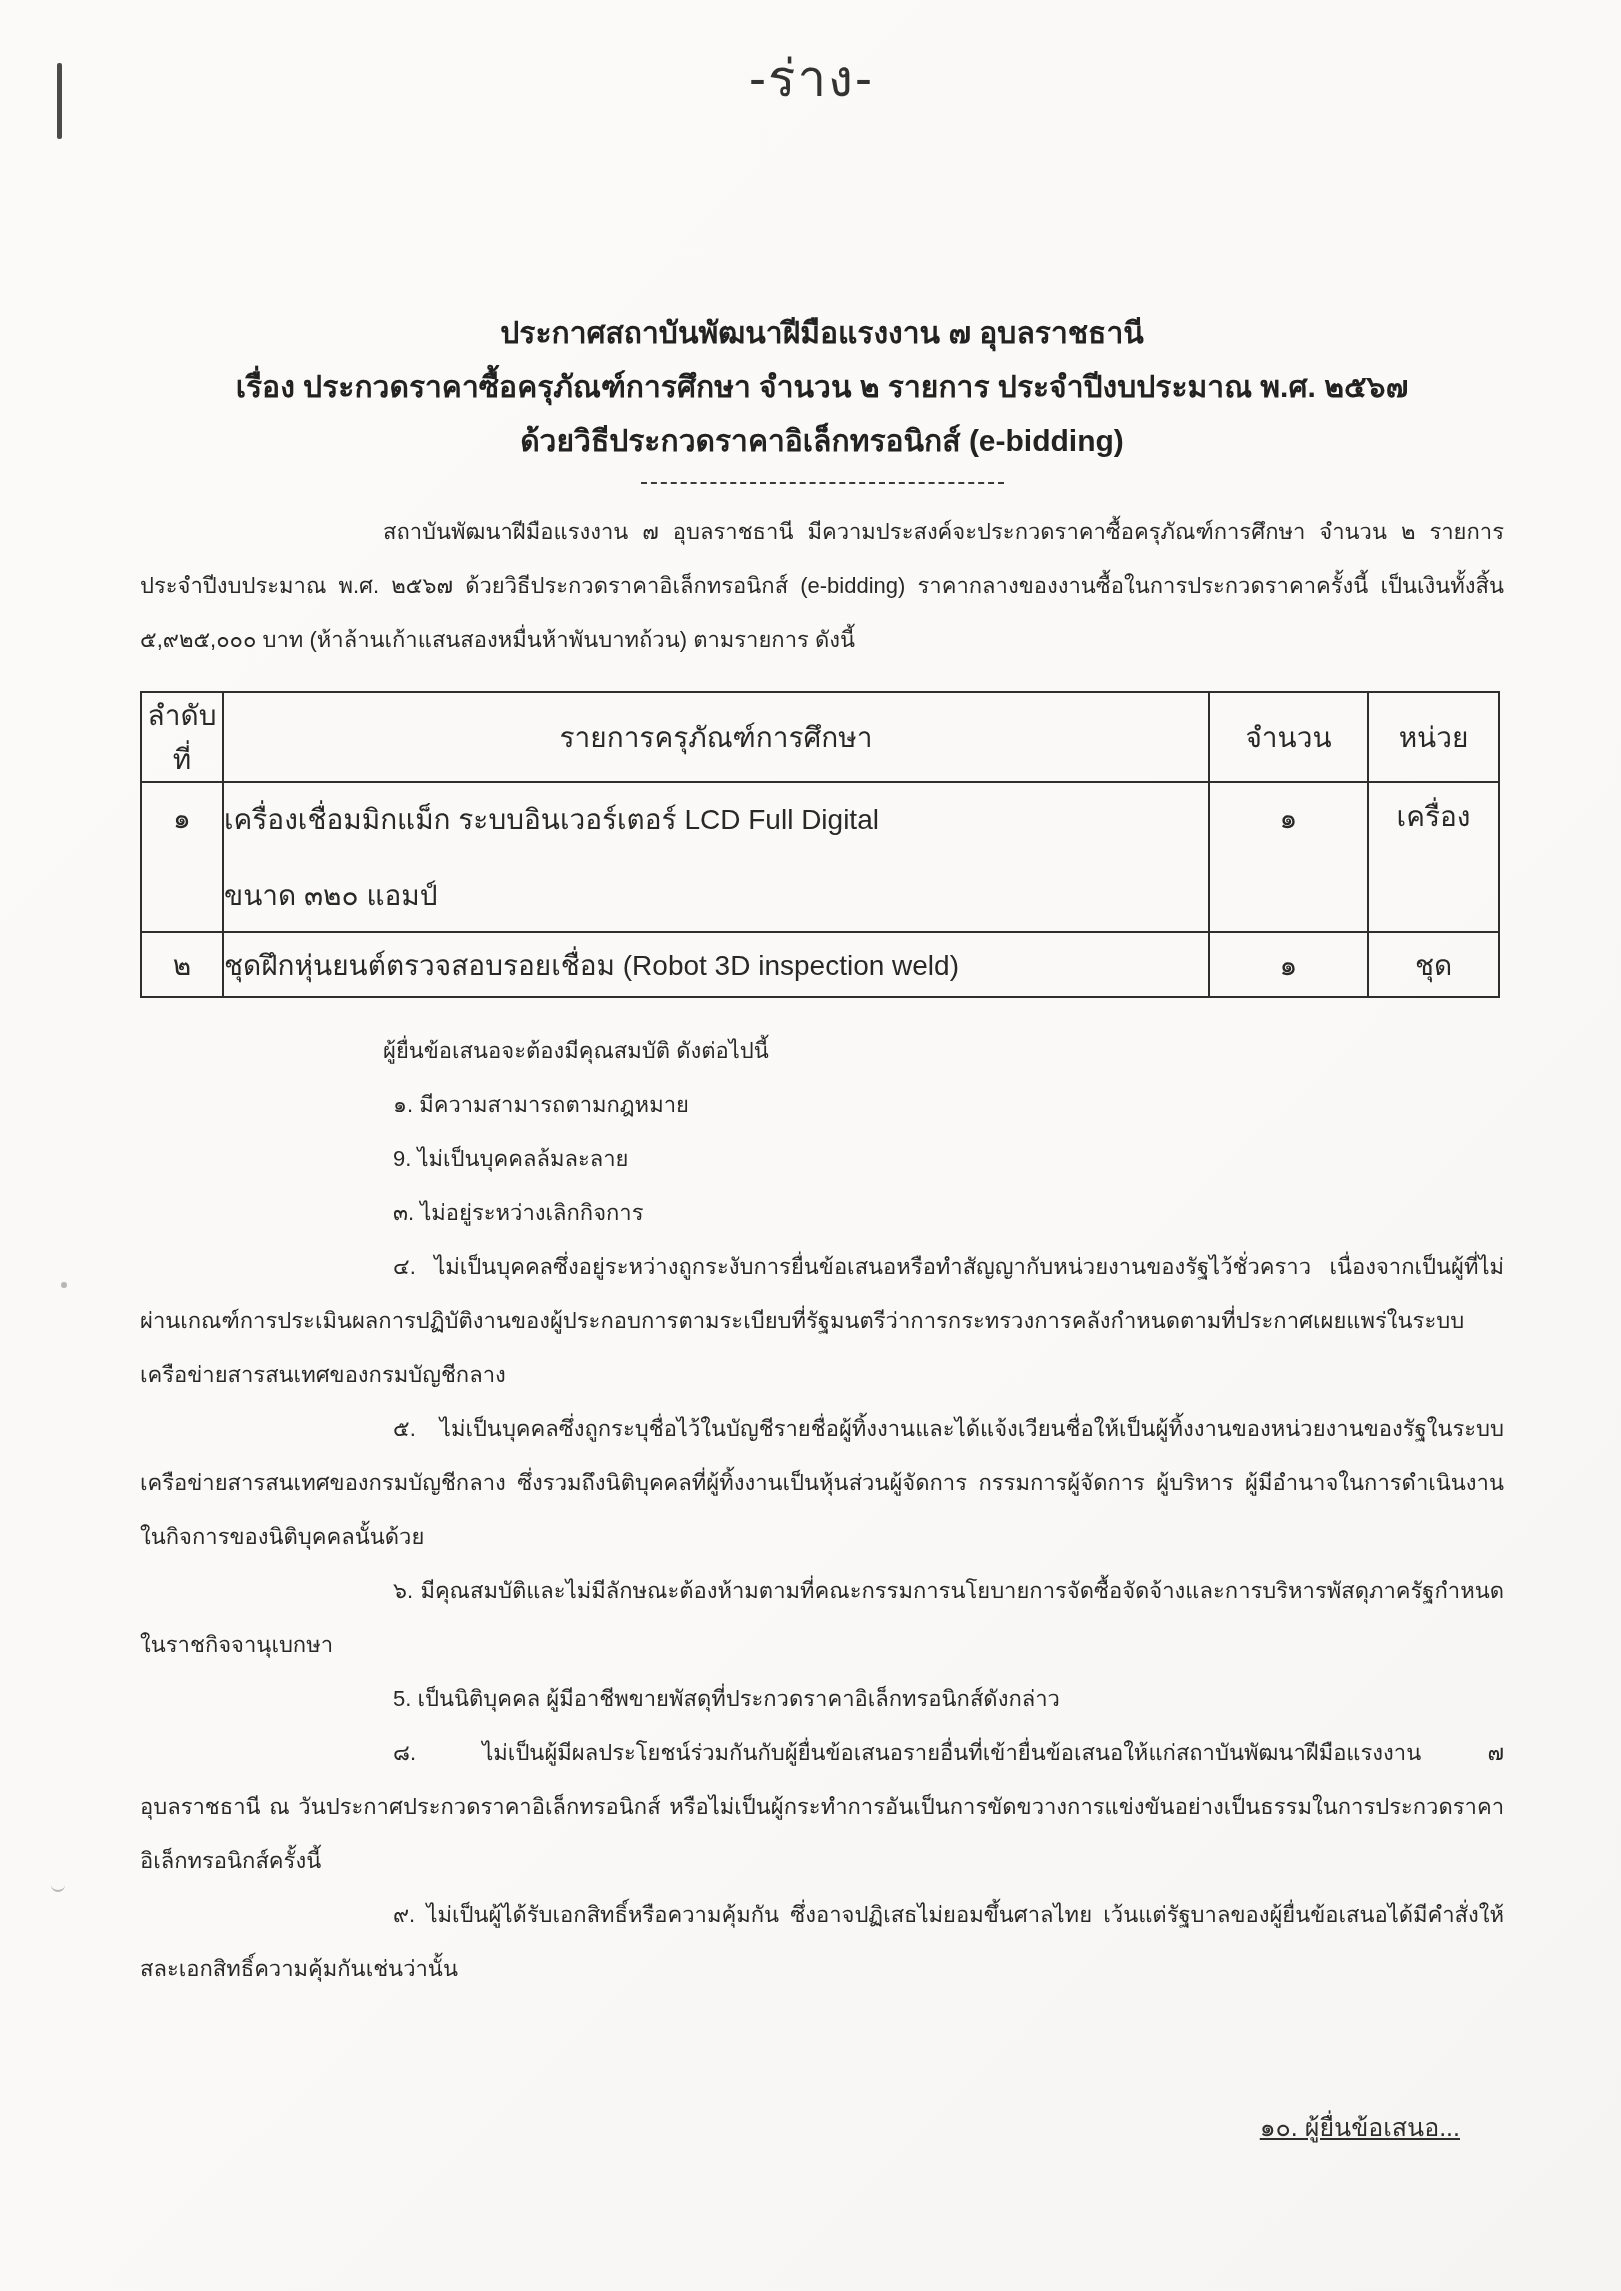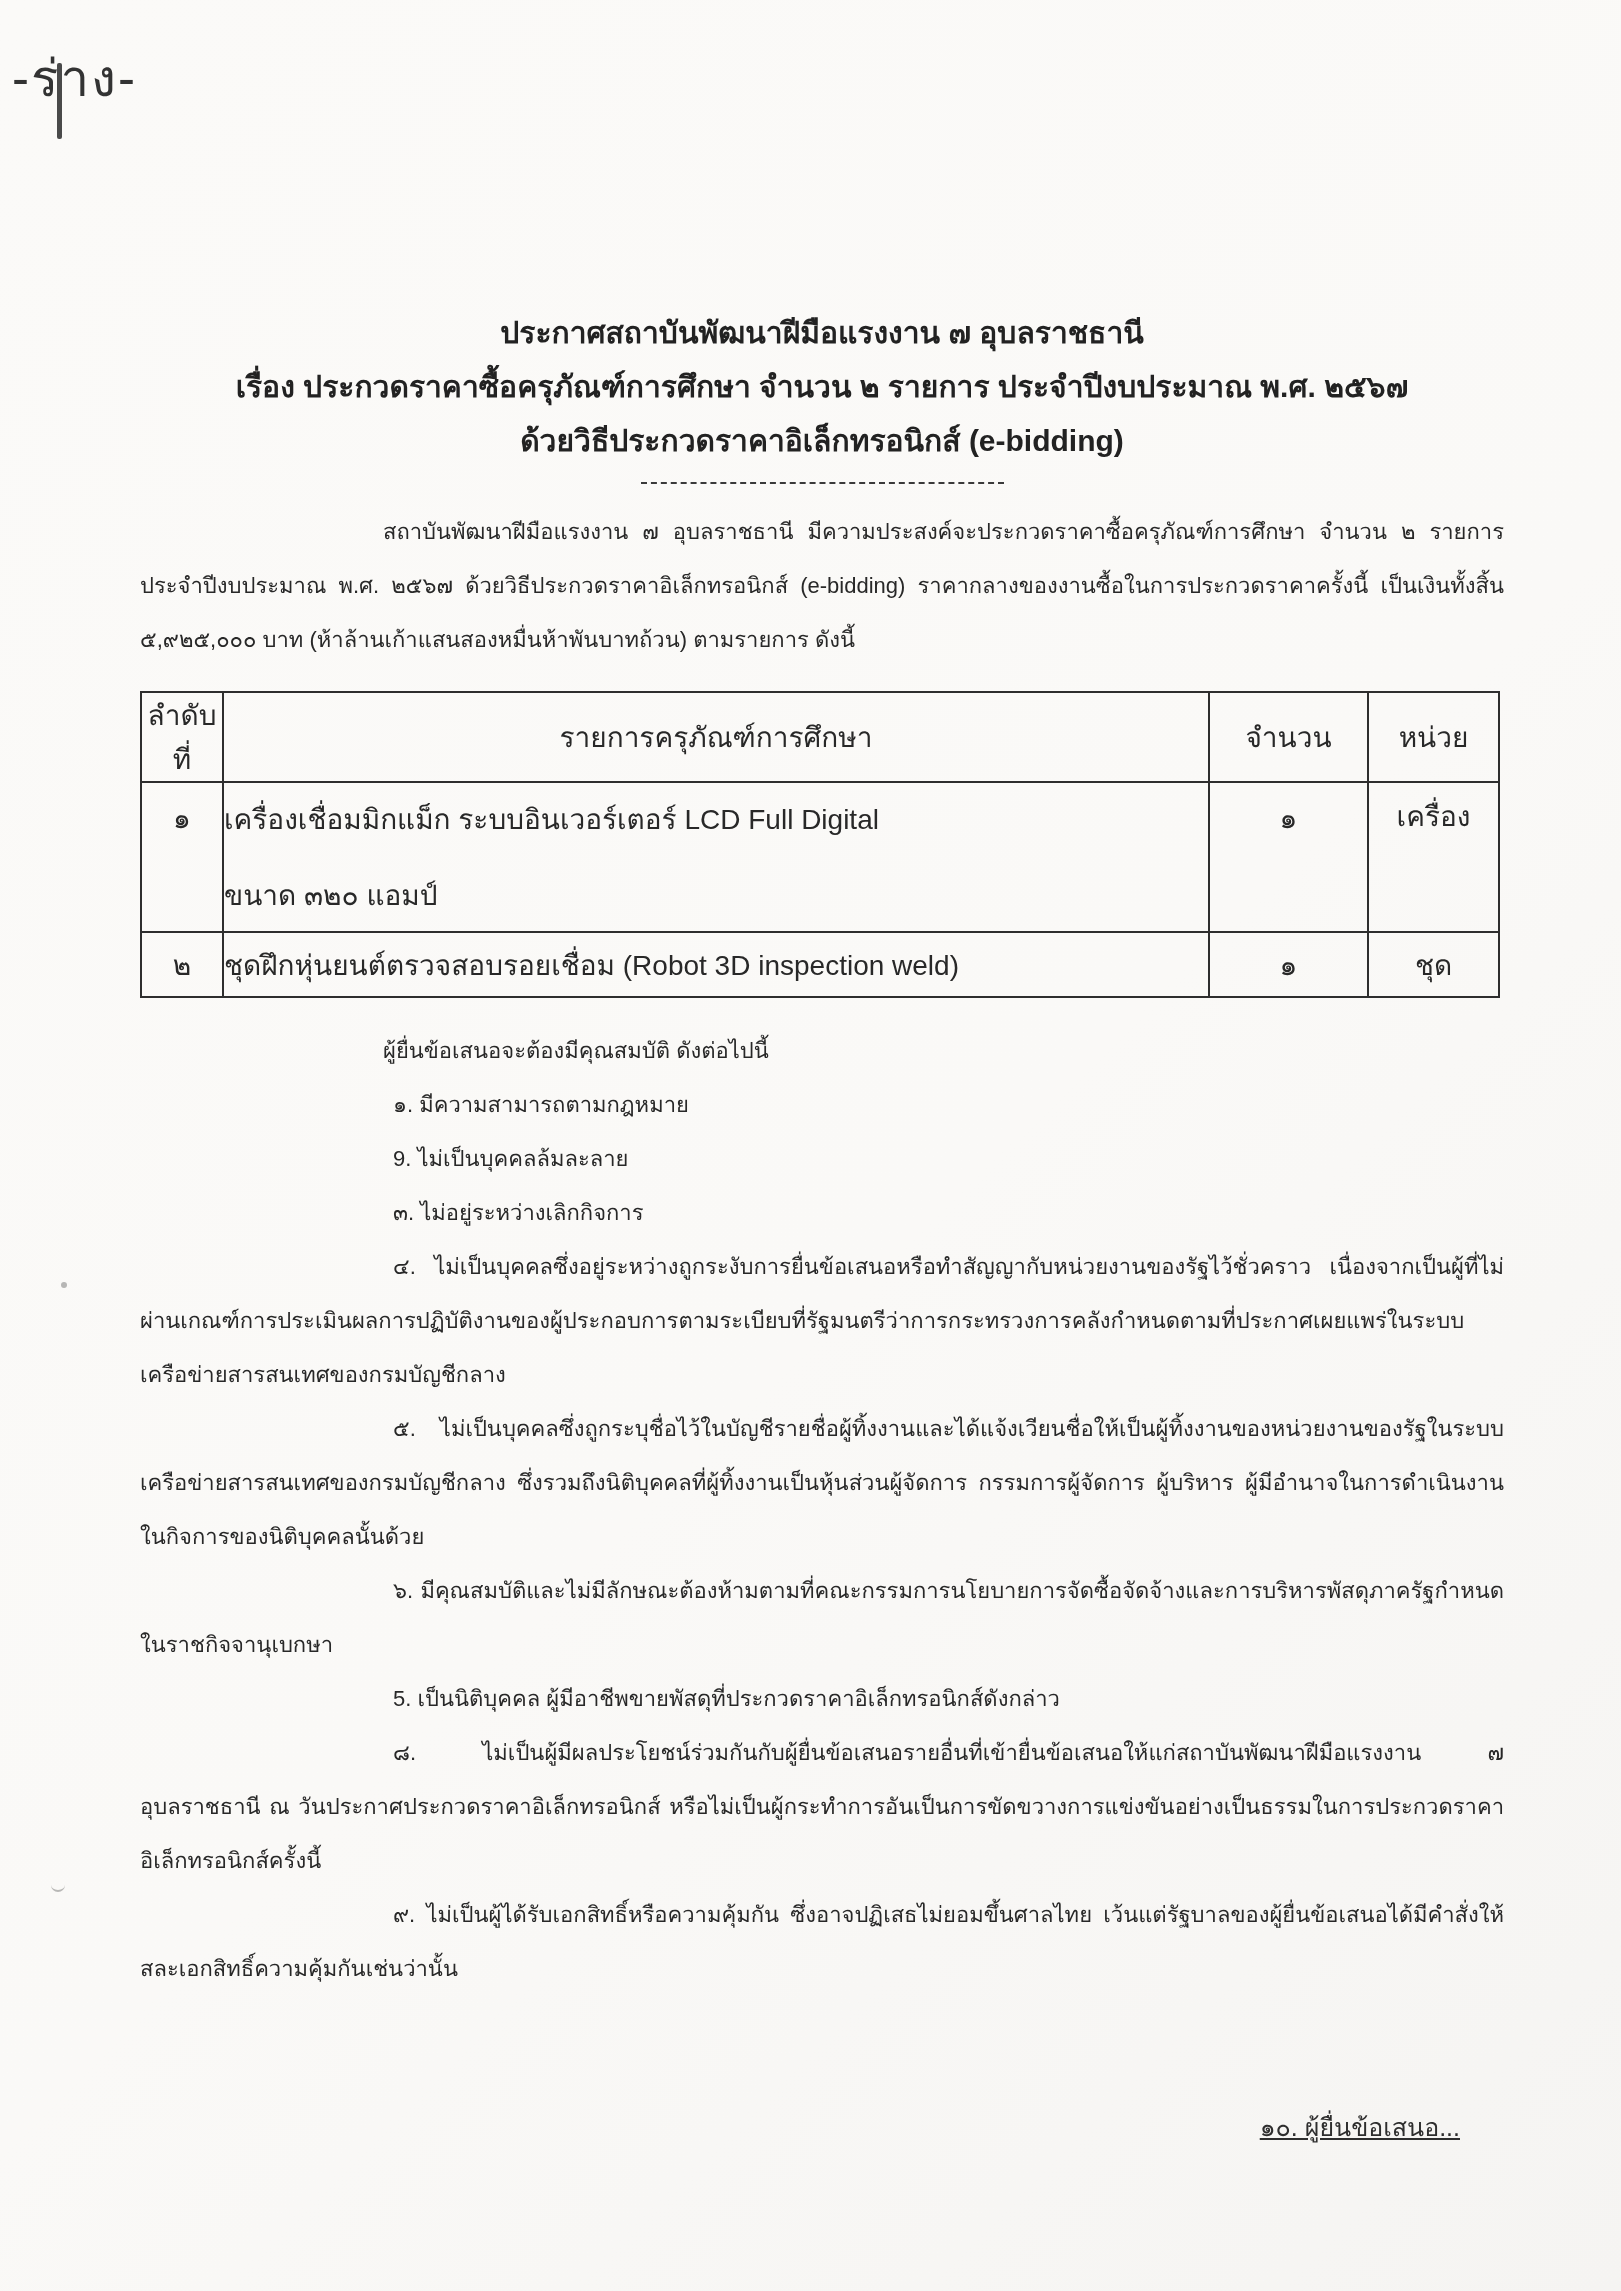--- a/index.html
+++ b/index.html
@@ -23,21 +23,22 @@
   }
   .artifact-dot{
     position:absolute;left:61px;top:1282px;width:5.9px;height:5.9px;
     background:#9a9a98;border-radius:50%;opacity:.7;
   }
   .artifact-squiggle{
     position:absolute;left:51px;top:1880px;width:13.7px;height:9.8px;
     border-bottom:2.9px solid #8d8d8b;border-radius:0 0 7.8px 7.8px;opacity:.6;
   }
   .draft{
-    position:absolute;top:37px;left:12px;right:0;
+    position:absolute;top:37px;left:2px;right:0;
+    text-align:center;
     font-size:51px;font-weight:500;color:#333;
     letter-spacing:2px;
   }
   .content{
     position:absolute;left:140px;top:306px;width:1364px;
   }
   .title-line{
     text-align:center;
     font-size:30px;font-weight:700;color:#222;
     line-height:54px;

